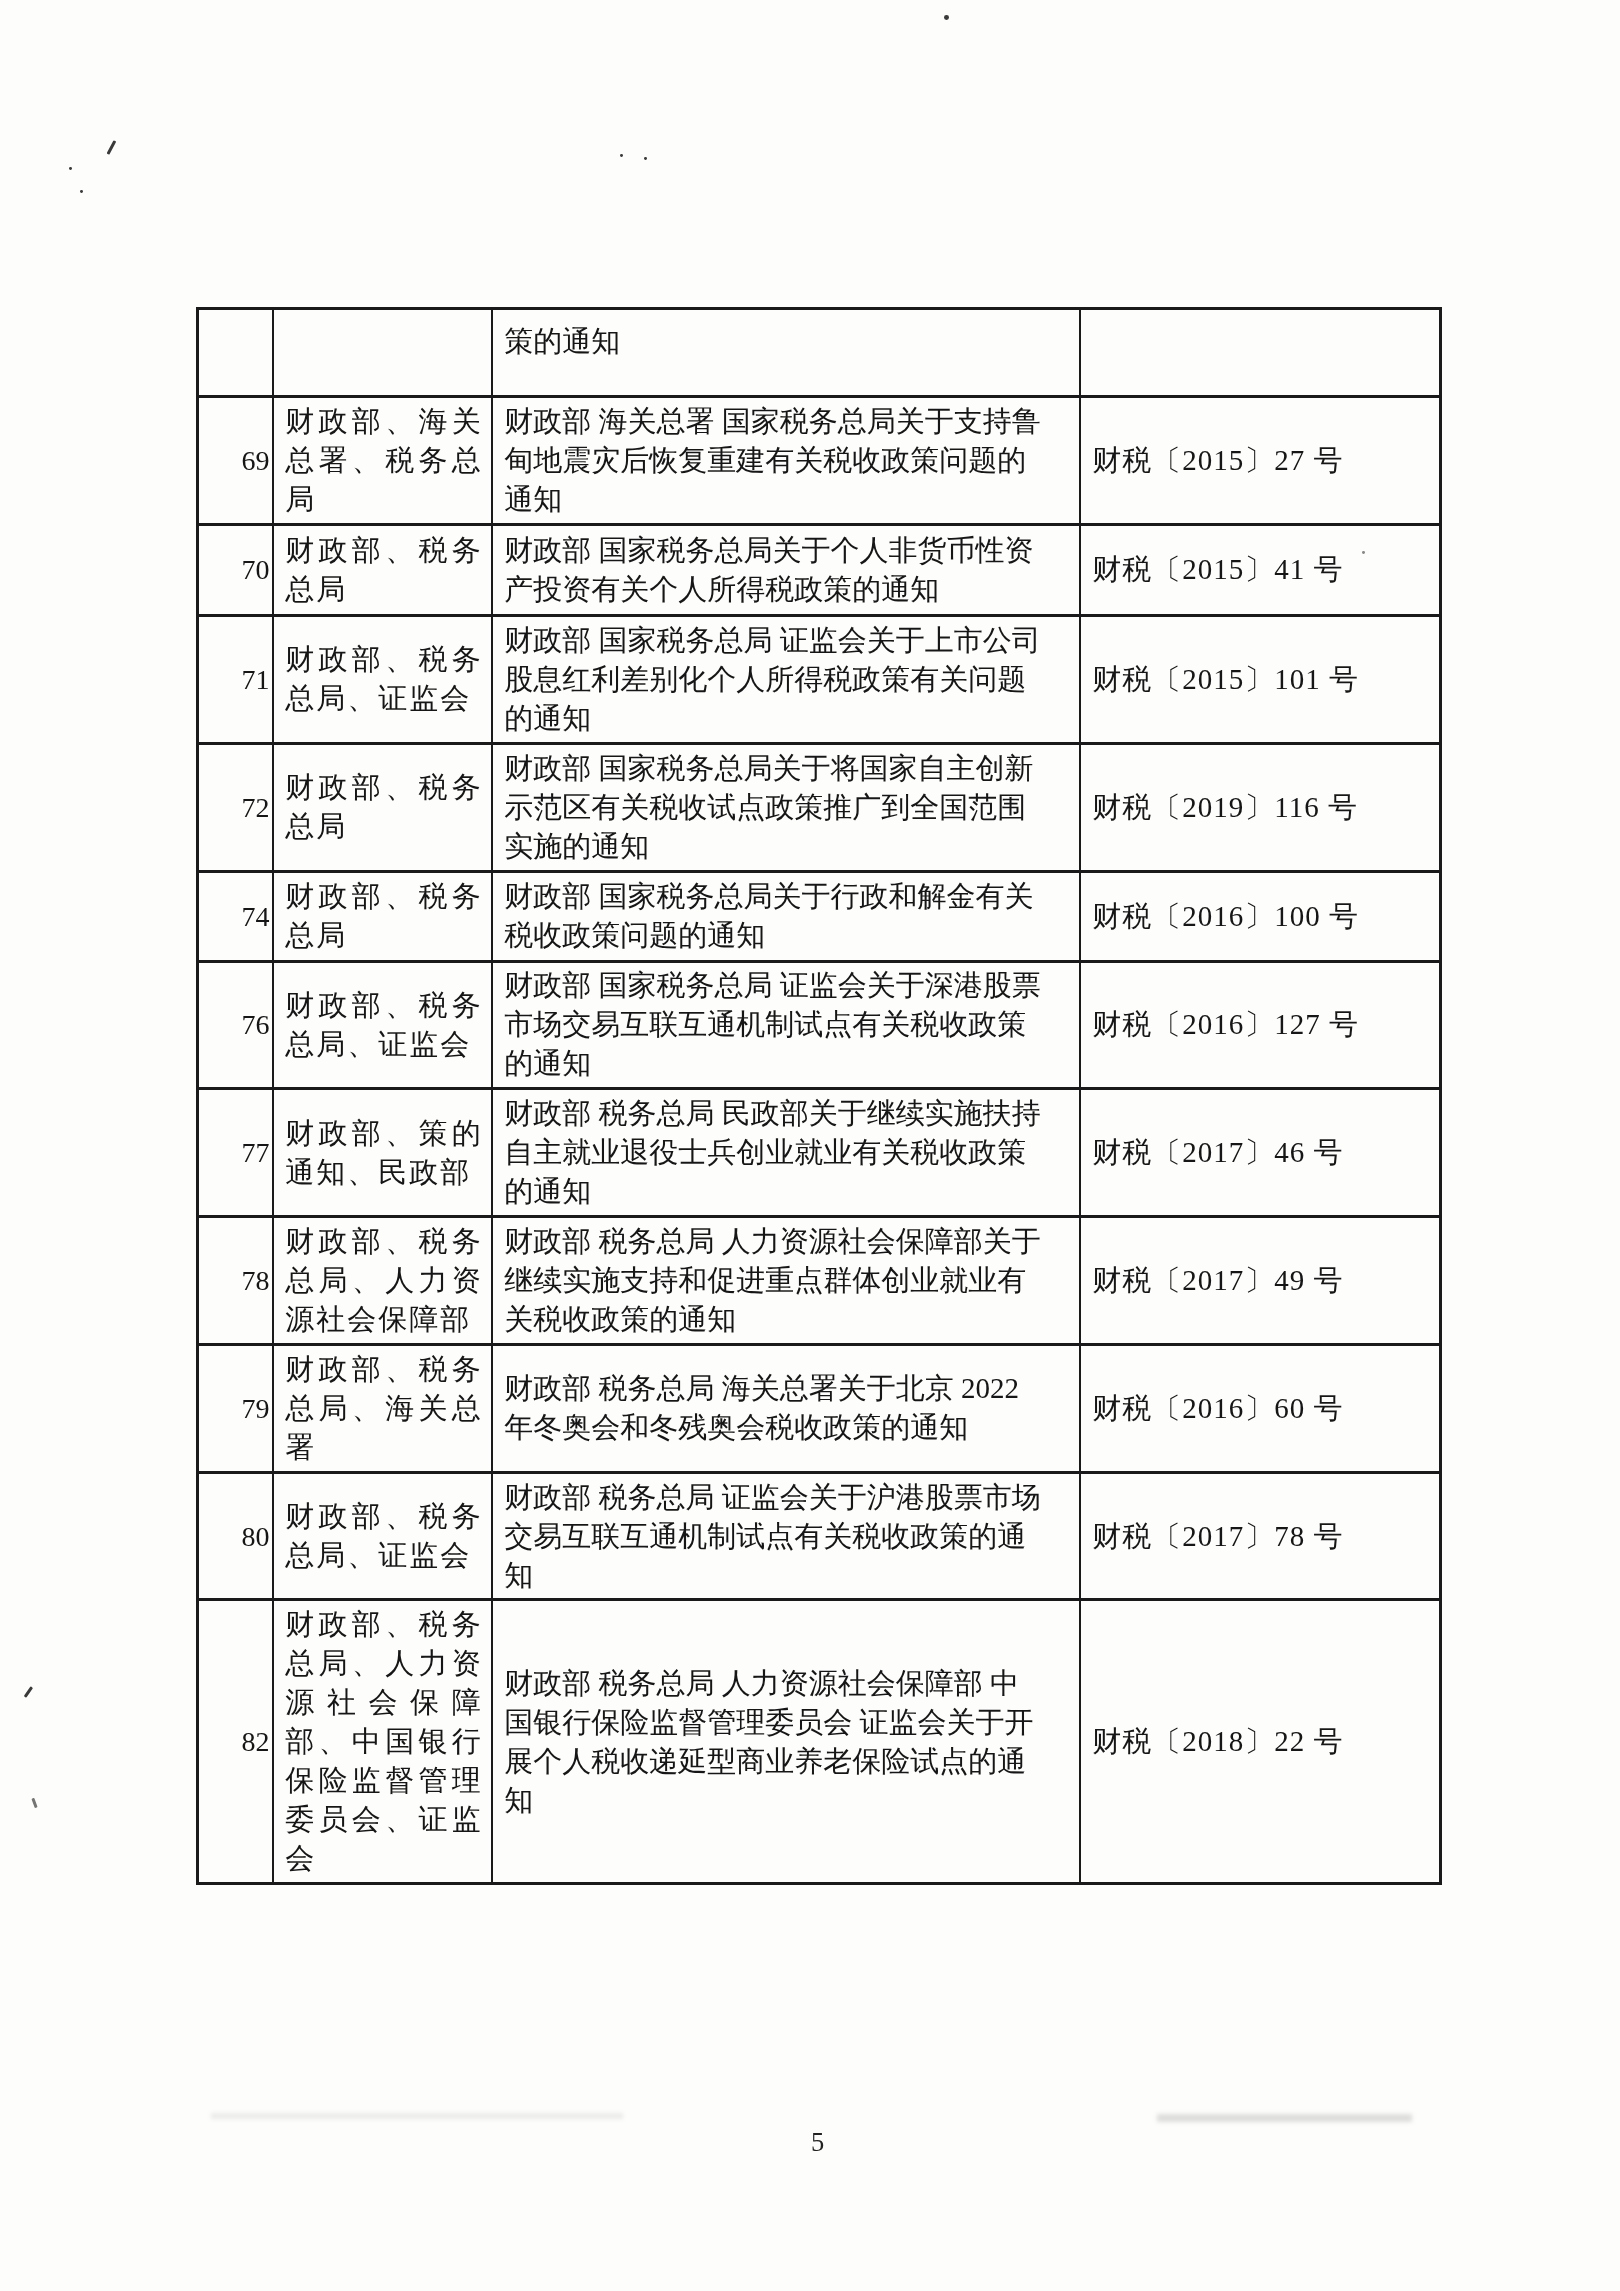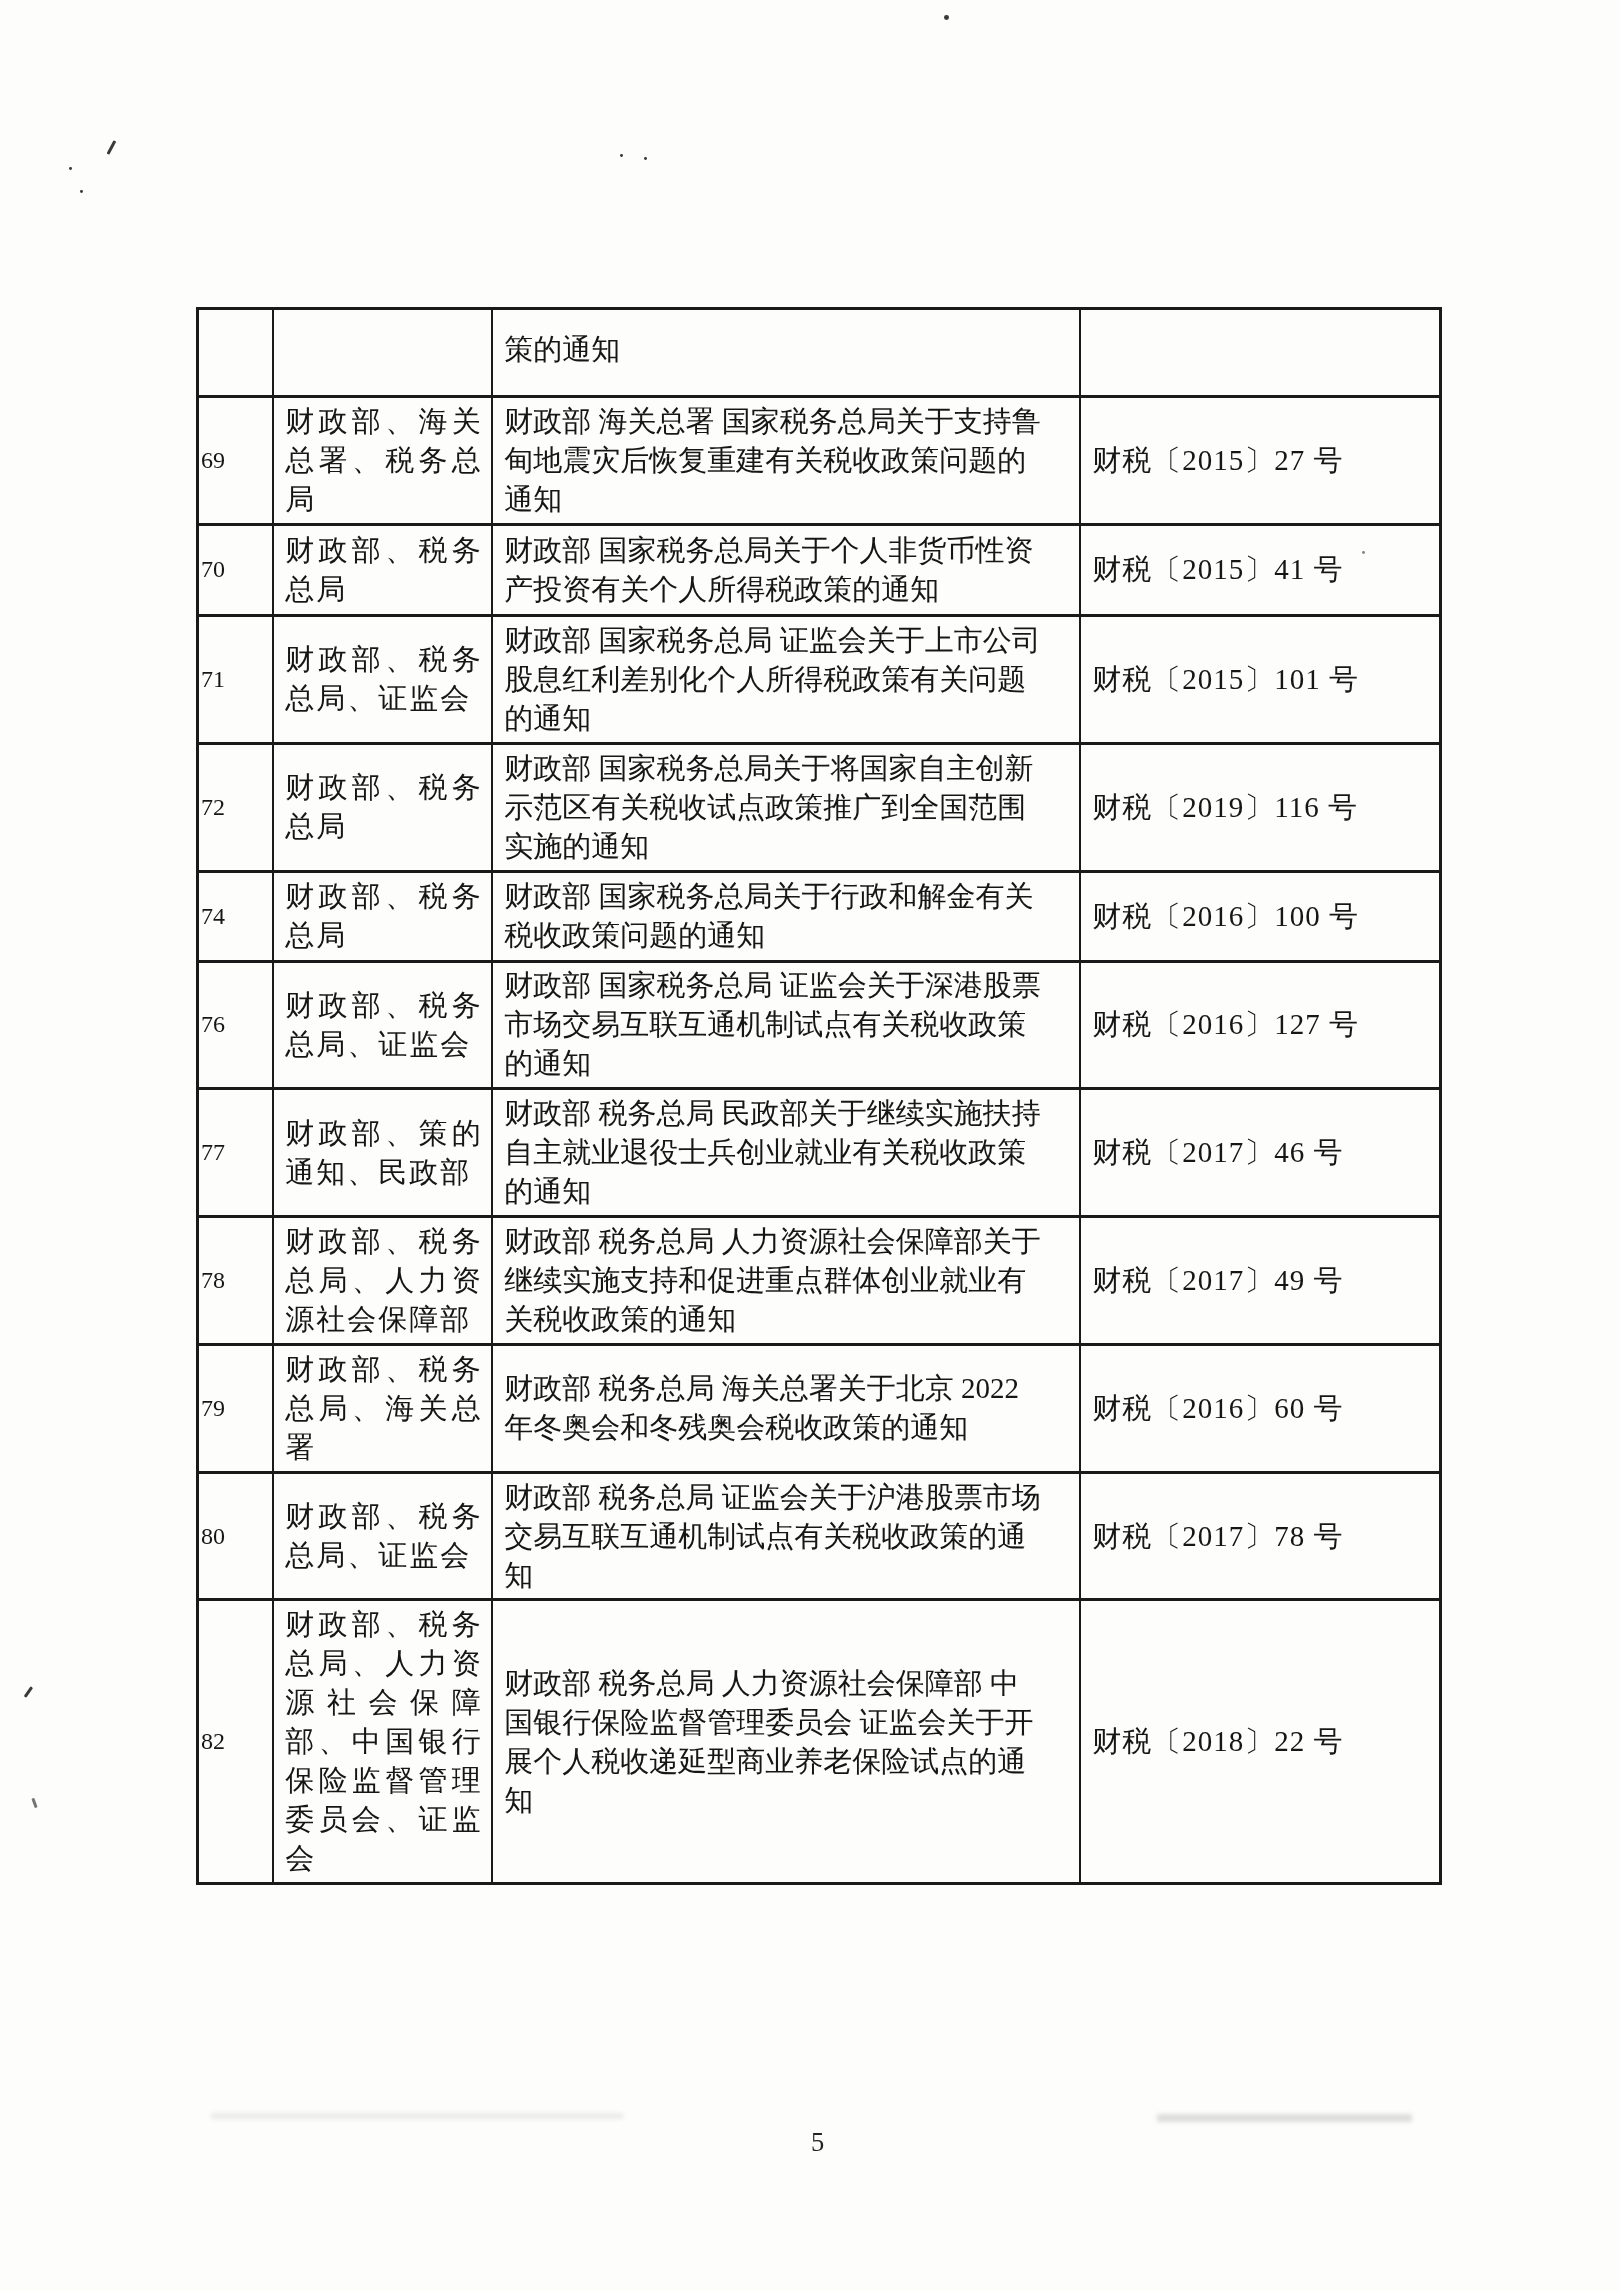--- a/index.html
+++ b/index.html
@@ -20,30 +20,30 @@
     font-size:29px;line-height:39px;
     border:3.9px solid #1a1a1a;
   }
   table.doc td{
     border:2.9px solid #1a1a1a;
     border-top-width:3.9px;border-bottom-width:3.9px;
     vertical-align:middle;
     overflow:hidden;
     line-break:strict;
   }
-  td.c-no{text-align:left;font-size:24px;padding:0 2px;}
+  td.c-no{text-align:right;font-size:28px;padding:0 2px;}
   td.c-dept{
     text-align:justify;text-justify:inter-character;
     letter-spacing:2px;
     padding:3.9px 7.8px 3.9px 11.8px;
   }
   td.c-title{padding:3.9px 32px 3.9px 11.8px;}
   td.c-doc{padding:3.9px 5.9px 3.9px 11.8px;letter-spacing:1px;white-space:nowrap;}
   tr.carry td{vertical-align:top;}
-  tr.carry td.c-title{padding-top:20px;}
+  tr.carry td.c-title{padding-top:12px;}
 
   .pageno{
     position:absolute;left:196px;top:2127px;width:1243px;
     text-align:center;font-size:26.5px;color:#222;
   }
 
   
   .spk{position:absolute;background:#3a3a3a;border-radius:50%;}
   .spk.dash{border-radius:1px;}
   .smudge{position:absolute;background:rgba(110,110,110,.22);filter:blur(2px);}

